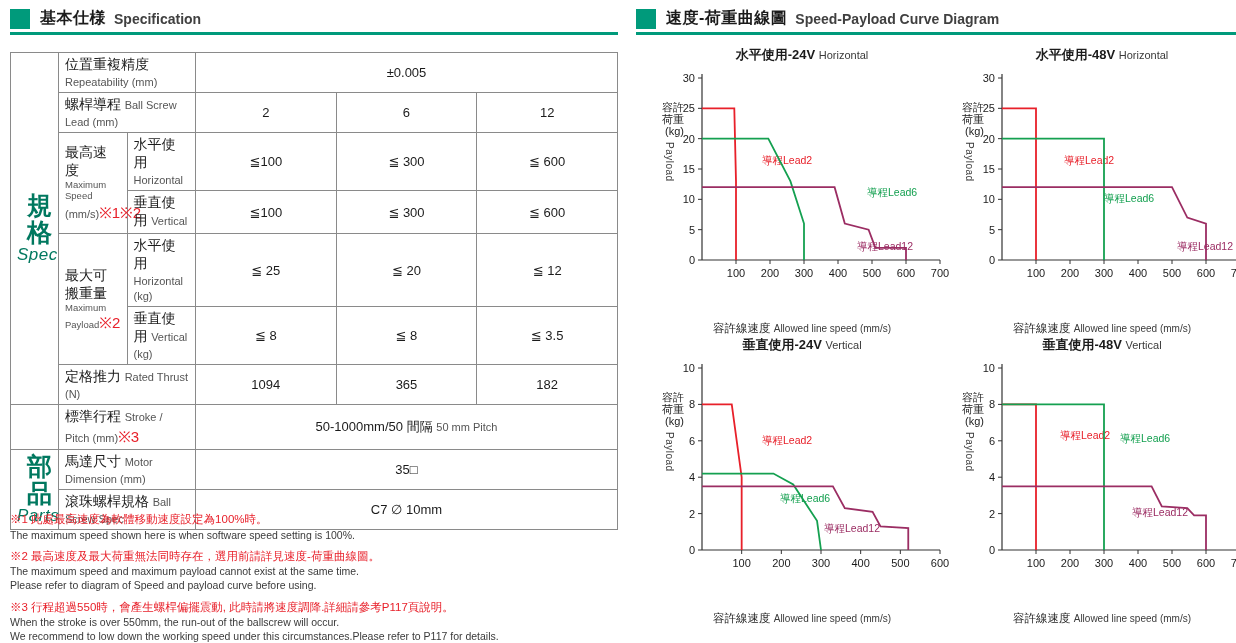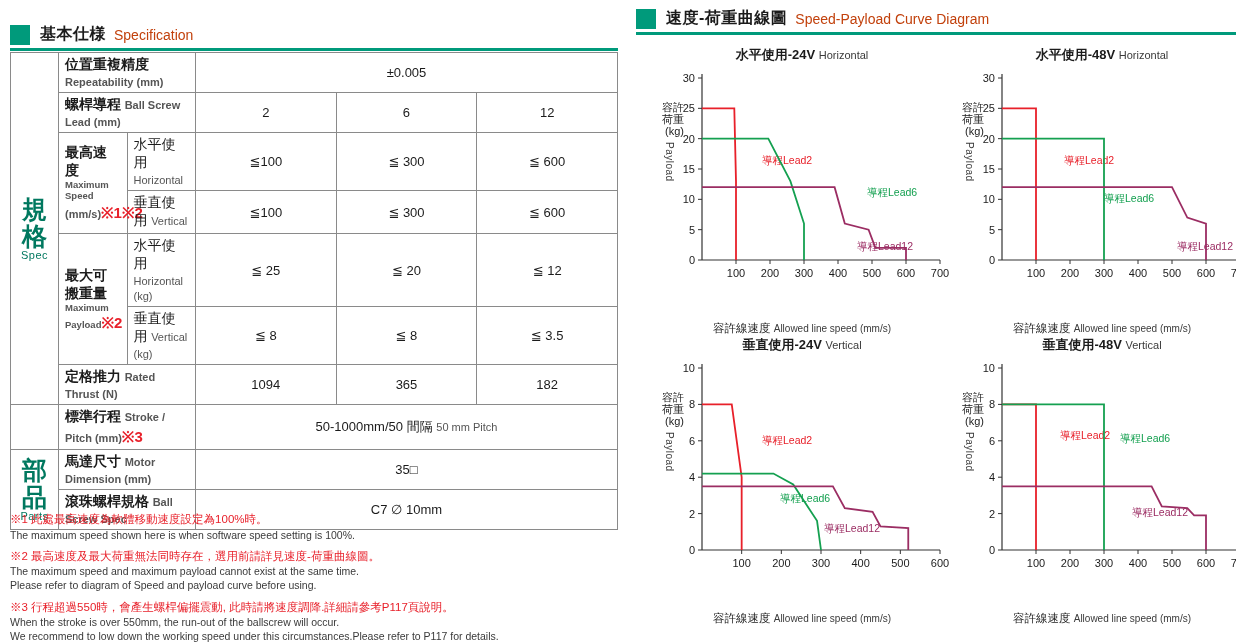--- a/index.html
+++ b/index.html
@@ -14,44 +14,44 @@
 
   
   .sec-head { position: absolute; display: flex; align-items: center; }
   .sec-head .sqr {
     width: 20px; height: 20px; background: #009a7b; margin-right: 10px;
   }
   .sec-head .jp {
     font-size: 16px; font-weight: bold; color: #1b1b1b; letter-spacing: .5px;
   }
   .sec-head .en {
-    font-size: 14px; font-weight: normal; color: #c2410c; margin-left: 8px;
+    font-size: 14px; font-weight: bold; color: #404040; margin-left: 8px;
   }
   .sec-head .rule {
     position: absolute; left: 0; bottom: -6px; height: 3px; background: #009a7b;
   }
 
   
   .spec-wrap { position: absolute; left: 10px; top: 52px; width: 608px; }
   table.spec { border-collapse: collapse; width: 608px; table-layout: fixed; }
   table.spec td {
     border: 1px solid #8a8a8a;
     font-size: 13px;
     color: #1b1b1b;
     padding: 3px 6px;
     vertical-align: middle;
     background: #ffffff;
   }
   td.side {
-    width: 48px; background: #d8e9e2; text-align: center; padding: 0;
+    width: 48px; background: #d8e9e2; text-align: right; padding: 0;
   }
   td.side .big { font-size: 25px; font-weight: bold; color: #00785f; line-height: 1.05; }
-  td.side .sm  { font-size: 11px; color: #00785f; letter-spacing: .5px; }
+  td.side .sm  { font-size: 17px; color: #00785f; letter-spacing: .5px; font-style: italic; }
   td.lbl {
-    background: #e9f2ee; width: 137px; padding-left: 8px; font-weight: bold;
+    background: #e9f2ee; width: 137px; padding-left: 8px;
   }
   td.lbl2 {
     background: #e9f2ee; width: 158px; padding-left: 8px;
   }
   .jpt { font-size: 14px; color: #1b1b1b; }
   .ent { font-size: 11px; color: #555; }
   .ent-sm { font-size: 9.5px; color: #555; display:block; line-height: 1.15;}
   .red { color: #e8202a; font-size: 15px; }
   td.val { text-align: center; font-size: 14px; }
   .h90 { height: 44px; }
@@ -84,21 +84,21 @@
     font-size: 11.5px; color: #1b1b1b;
   }
   .xlabel .en { font-size: 10px; color: #3a3a3a; }
   svg { display: block; }
 </style>
 </head>
 <body>
 
 <div class="page">
 
-  <div class="sec-head" style="left:10px; top:24px; width:608px;">
+  <div class="sec-head" style="left:10px; top:8px; width:608px;">
     <div class="sqr"></div>
     <span class="jp">基本仕様</span>
     <span class="en">Specification</span>
     <div class="rule" style="width:608px;"></div>
   </div>
 
   <div class="sec-head" style="left:636px; top:8px; width:600px;">
     <div class="sqr"></div>
     <span class="jp">速度-荷重曲線圖</span>
     <span class="en">Speed-Payload Curve Diagram</span>

